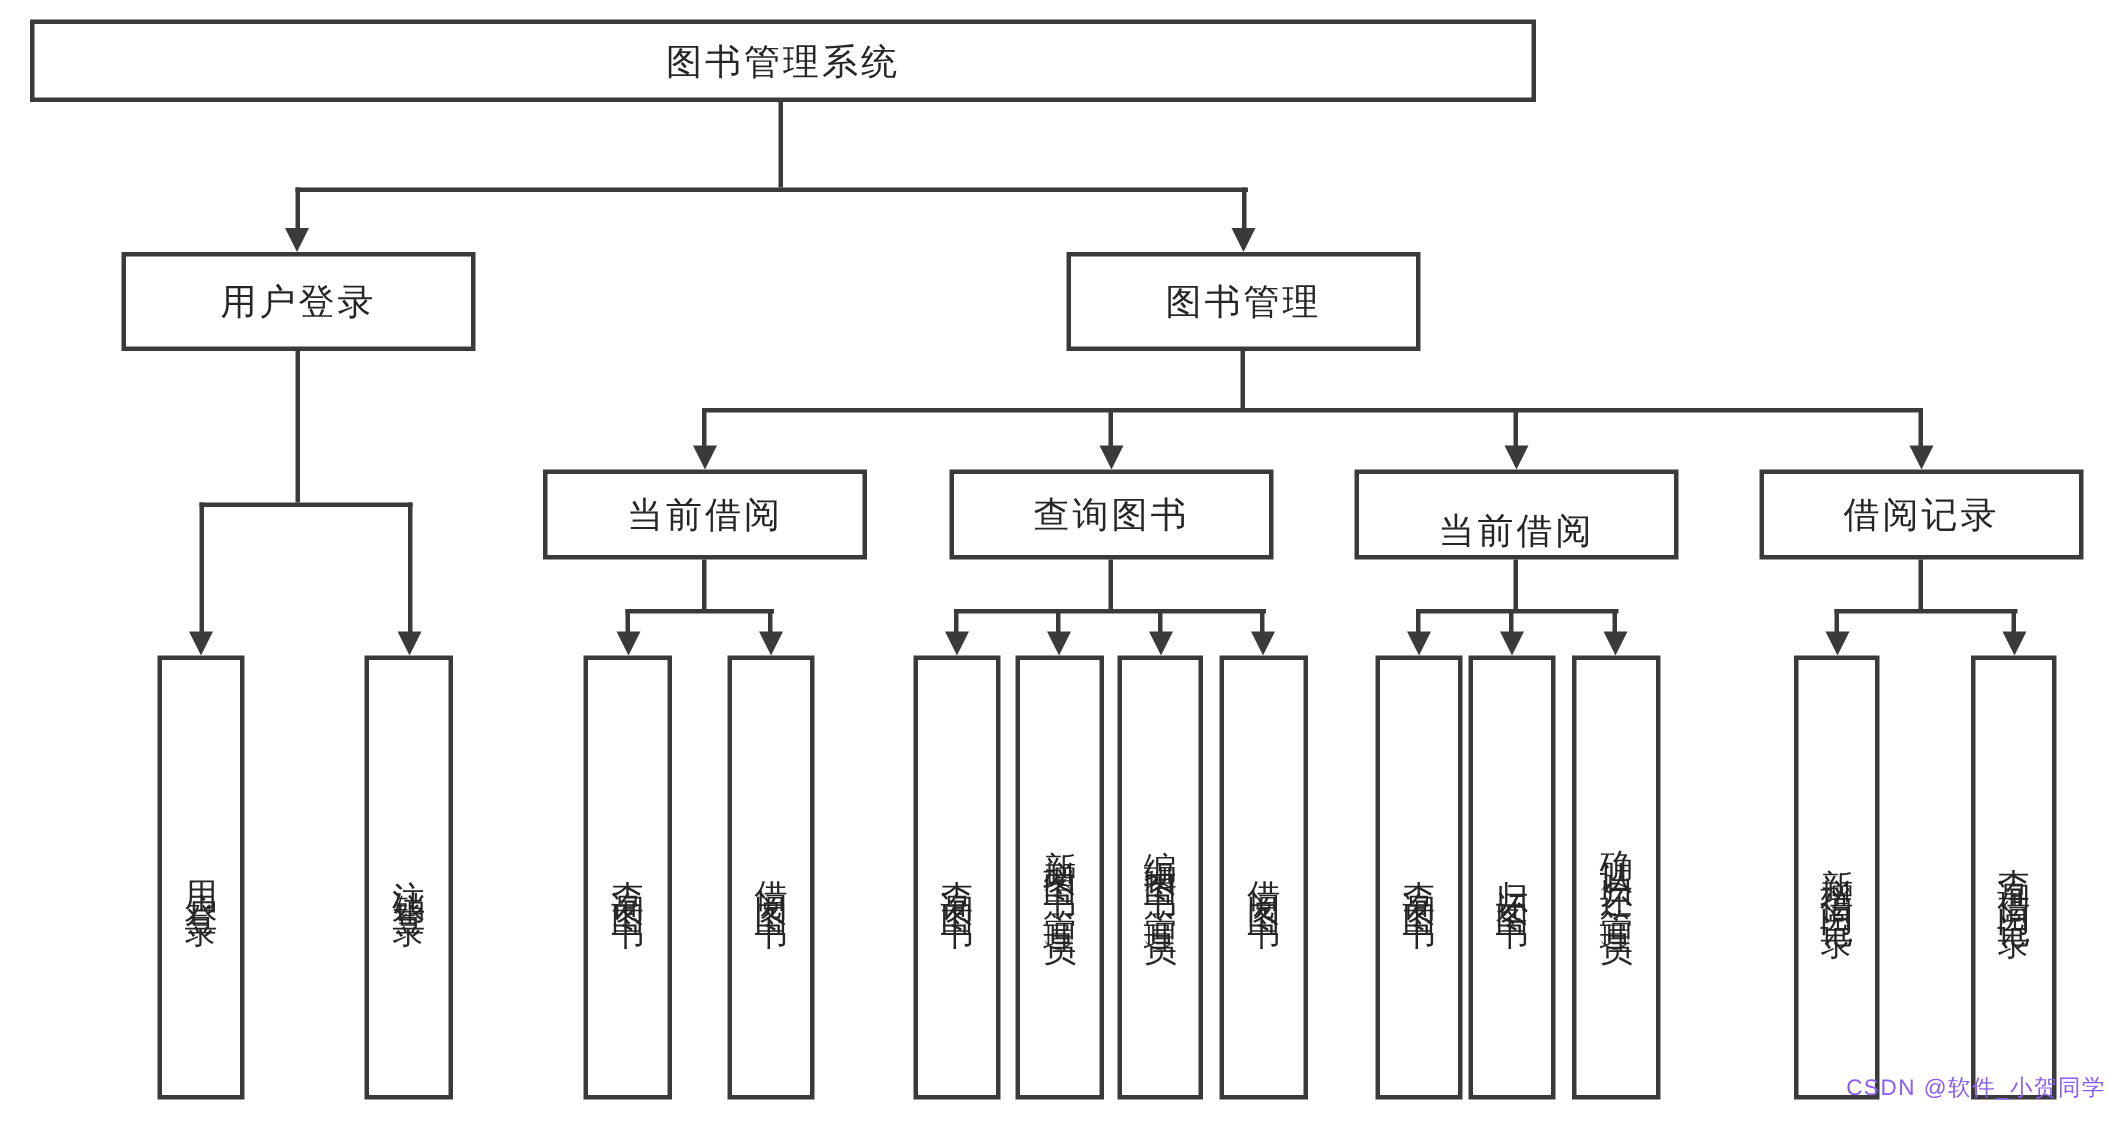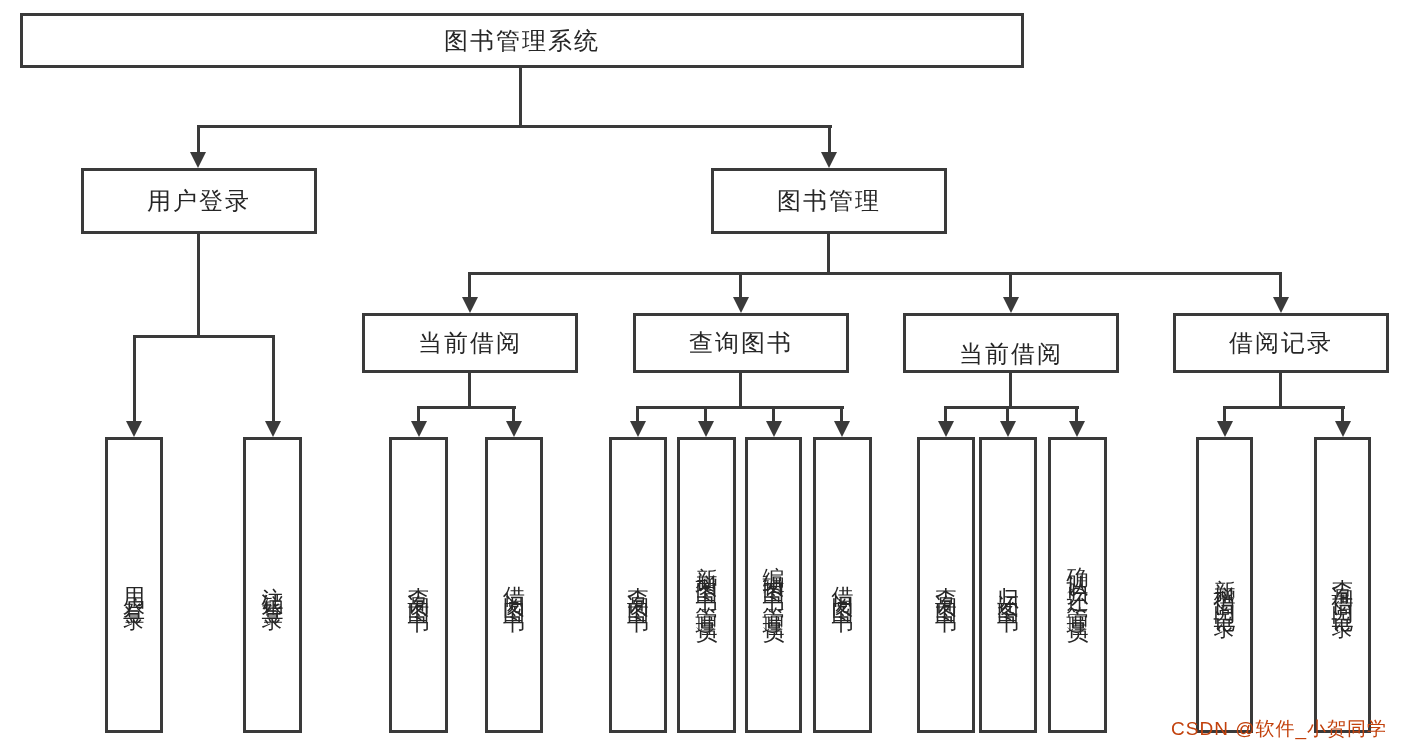--- a/index.html
+++ b/index.html
@@ -37,23 +37,23 @@
   .arrow {
     position: absolute;
     width: 0; height: 0;
     border-left: 8px solid transparent;
     border-right: 8px solid transparent;
     border-top: 16px solid #3a3a3a;
   }
   .watermark {
     position: absolute;
     top: 716px;
-    right: 18px;
-    font-size: 19px;
-    color: #c2410c;
+    right: 1px;
+    font-size: 15px;
+    color: #8b5cf6;
     letter-spacing: 1px;
     white-space: nowrap;
   }
 </style>
 </head>
 <body>
 
 <div class="canvas">
 
   <div class="box" style="left:20px; top:13px; width:1004px; height:55px;">

